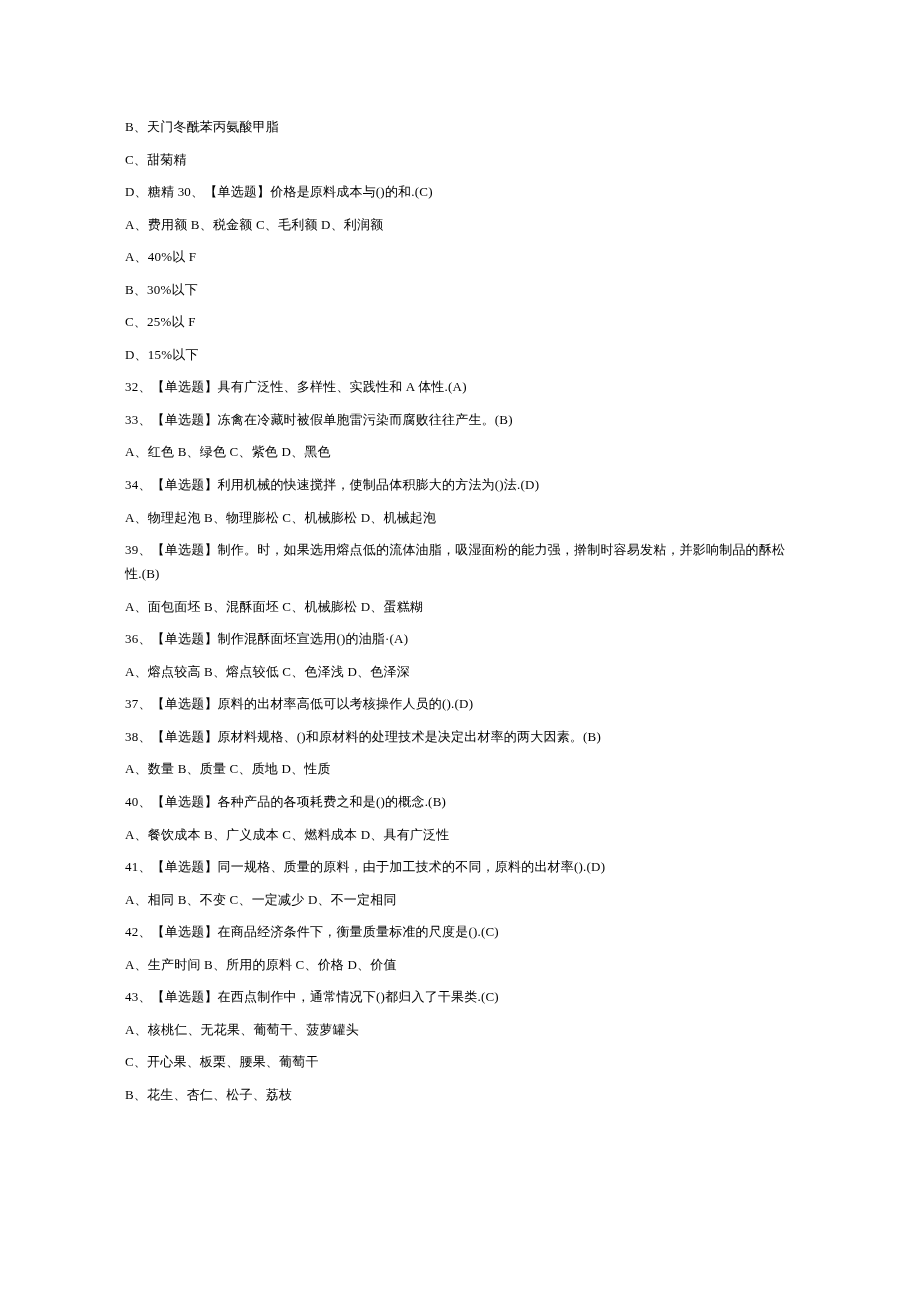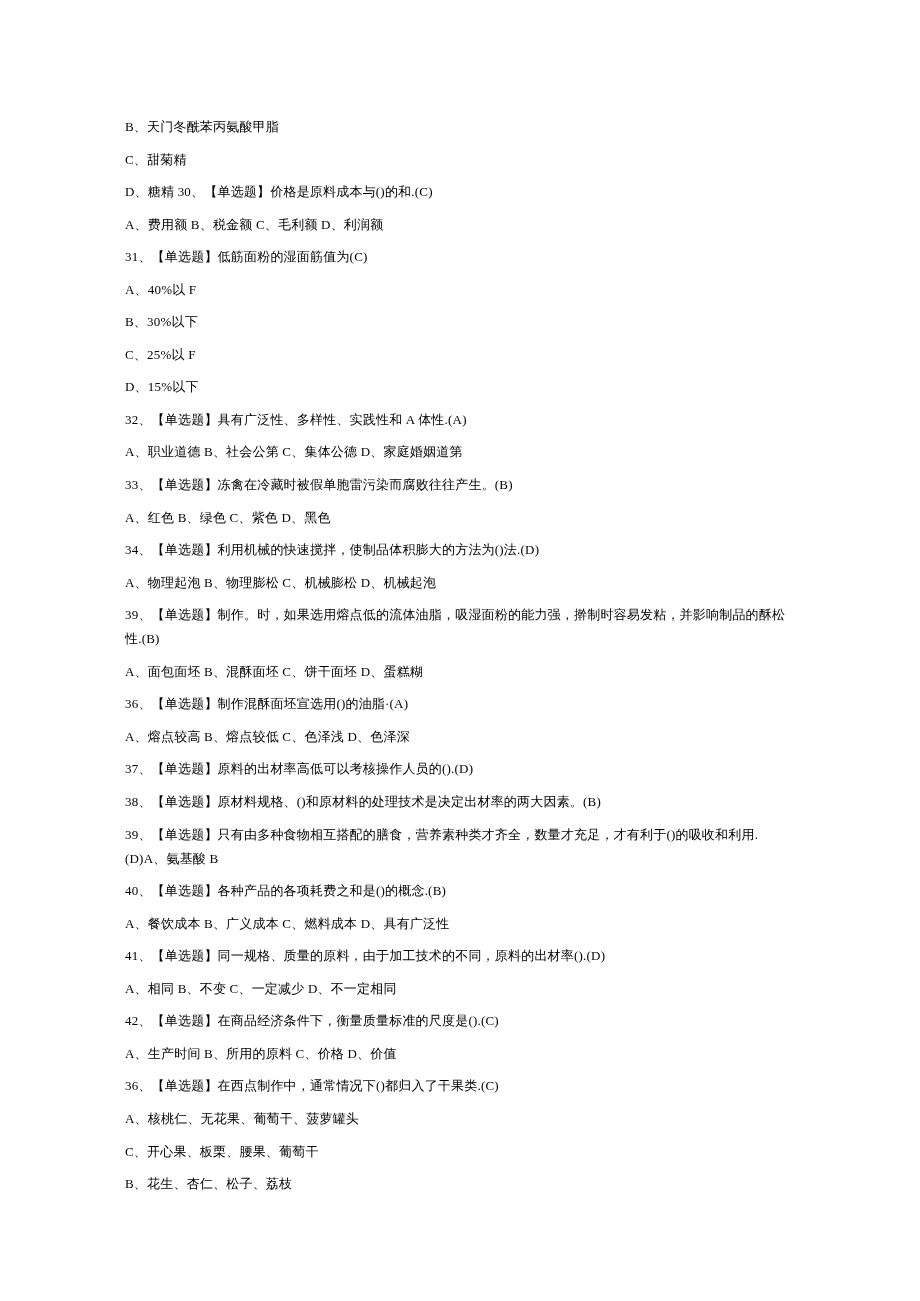--- a/index.html
+++ b/index.html
@@ -23,41 +23,39 @@
     }
   </style>
 </head>
 <body>
 
 <div id="content">
     <span class="line">B、天门冬酰苯丙氨酸甲脂</span>
     <span class="line">C、甜菊精</span>
     <span class="line">D、糖精 30、【单选题】价格是原料成本与()的和.(C)</span>
     <span class="line">A、费用额 B、税金额 C、毛利额 D、利润额</span>
-    <span class="line">31、【单选题】低筋面粉的湿面筋值为(C)</span>
     <span class="line">A、40%以 F</span>
     <span class="line">B、30%以下</span>
     <span class="line">C、25%以 F</span>
     <span class="line">D、15%以下</span>
     <span class="line">32、【单选题】具有广泛性、多样性、实践性和 A 体性.(A)</span>
-    <span class="line">A、职业道德 B、社会公第 C、集体公德 D、家庭婚姻道第</span>
     <span class="line">33、【单选题】冻禽在冷藏时被假单胞雷污染而腐败往往产生。(B)</span>
     <span class="line">A、红色 B、绿色 C、紫色 D、黑色</span>
     <span class="line">34、【单选题】利用机械的快速搅拌，使制品体积膨大的方法为()法.(D)</span>
     <span class="line">A、物理起泡 B、物理膨松 C、机械膨松 D、机械起泡</span>
     <span class="line">39、【单选题】制作。时，如果选用熔点低的流体油脂，吸湿面粉的能力强，擀制时容易发粘，并影响制品的酥松性.(B)</span>
-    <span class="line">A、面包面坯 B、混酥面坯 C、饼干面坯 D、蛋糕糊</span>
+    <span class="line">A、面包面坯 B、混酥面坯 C、机械膨松 D、蛋糕糊</span>
     <span class="line">36、【单选题】制作混酥面坯宣选用()的油脂·(A)</span>
     <span class="line">A、熔点较高 B、熔点较低 C、色泽浅 D、色泽深</span>
     <span class="line">37、【单选题】原料的出材率高低可以考核操作人员的().(D)</span>
     <span class="line">38、【单选题】原材料规格、()和原材料的处理技术是决定出材率的两大因素。(B)</span>
-    <span class="line">39、【单选题】只有由多种食物相互搭配的膳食，营养素种类才齐全，数量才充足，才有利于()的吸收和利用.(D)A、氨基酸 B</span>
+    <span class="line">A、数量 B、质量 C、质地 D、性质</span>
     <span class="line">40、【单选题】各种产品的各项耗费之和是()的概念.(B)</span>
     <span class="line">A、餐饮成本 B、广义成本 C、燃料成本 D、具有广泛性</span>
     <span class="line">41、【单选题】同一规格、质量的原料，由于加工技术的不同，原料的出材率().(D)</span>
     <span class="line">A、相同 B、不变 C、一定减少 D、不一定相同</span>
     <span class="line">42、【单选题】在商品经济条件下，衡量质量标准的尺度是().(C)</span>
     <span class="line">A、生产时间 B、所用的原料 C、价格 D、价值</span>
-    <span class="line">36、【单选题】在西点制作中，通常情况下()都归入了干果类.(C)</span>
+    <span class="line">43、【单选题】在西点制作中，通常情况下()都归入了干果类.(C)</span>
     <span class="line">A、核桃仁、无花果、葡萄干、菠萝罐头</span>
     <span class="line">C、开心果、板栗、腰果、葡萄干</span>
     <span class="line">B、花生、杏仁、松子、荔枝</span>
   </div>
 
 </body></html>

